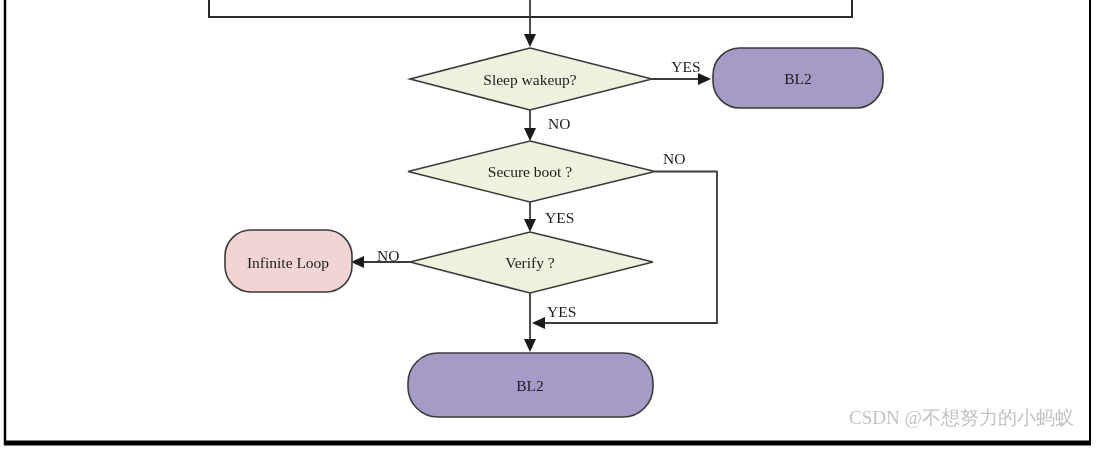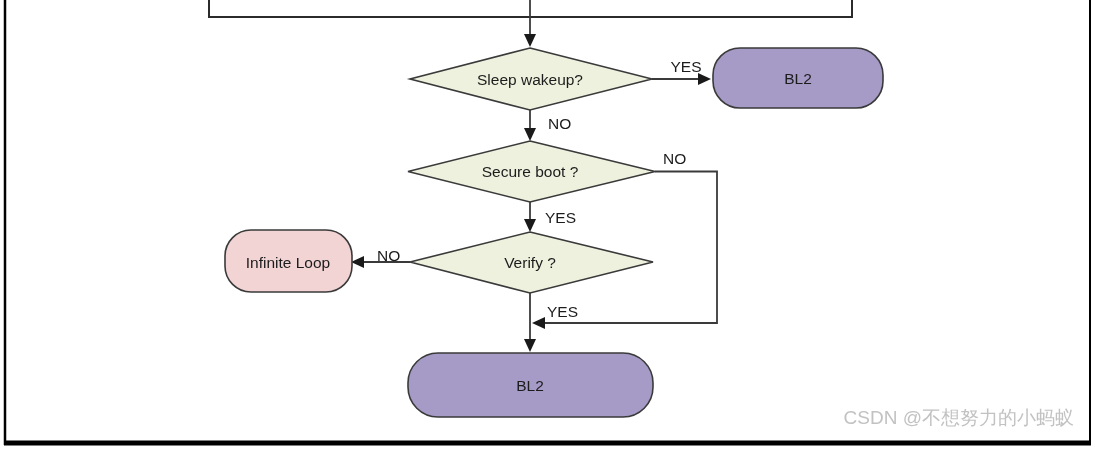--- a/index.html
+++ b/index.html
@@ -8,20 +8,21 @@
     width: 1096px;
     height: 450px;
     background: #ffffff;
     overflow: hidden;
     font-family: "Liberation Sans", sans-serif;
   }
   .stage {
     position: relative;
     width: 1096px;
     height: 450px;
+    font-family: Liberation Serif, serif;
   }
   svg { display: block; }
   .connector {
     stroke: #3a3a3a;
     stroke-width: 1.8;
     fill: none;
   }
   .arrowhead {
     fill: #1a1a1a;
     stroke: none;

